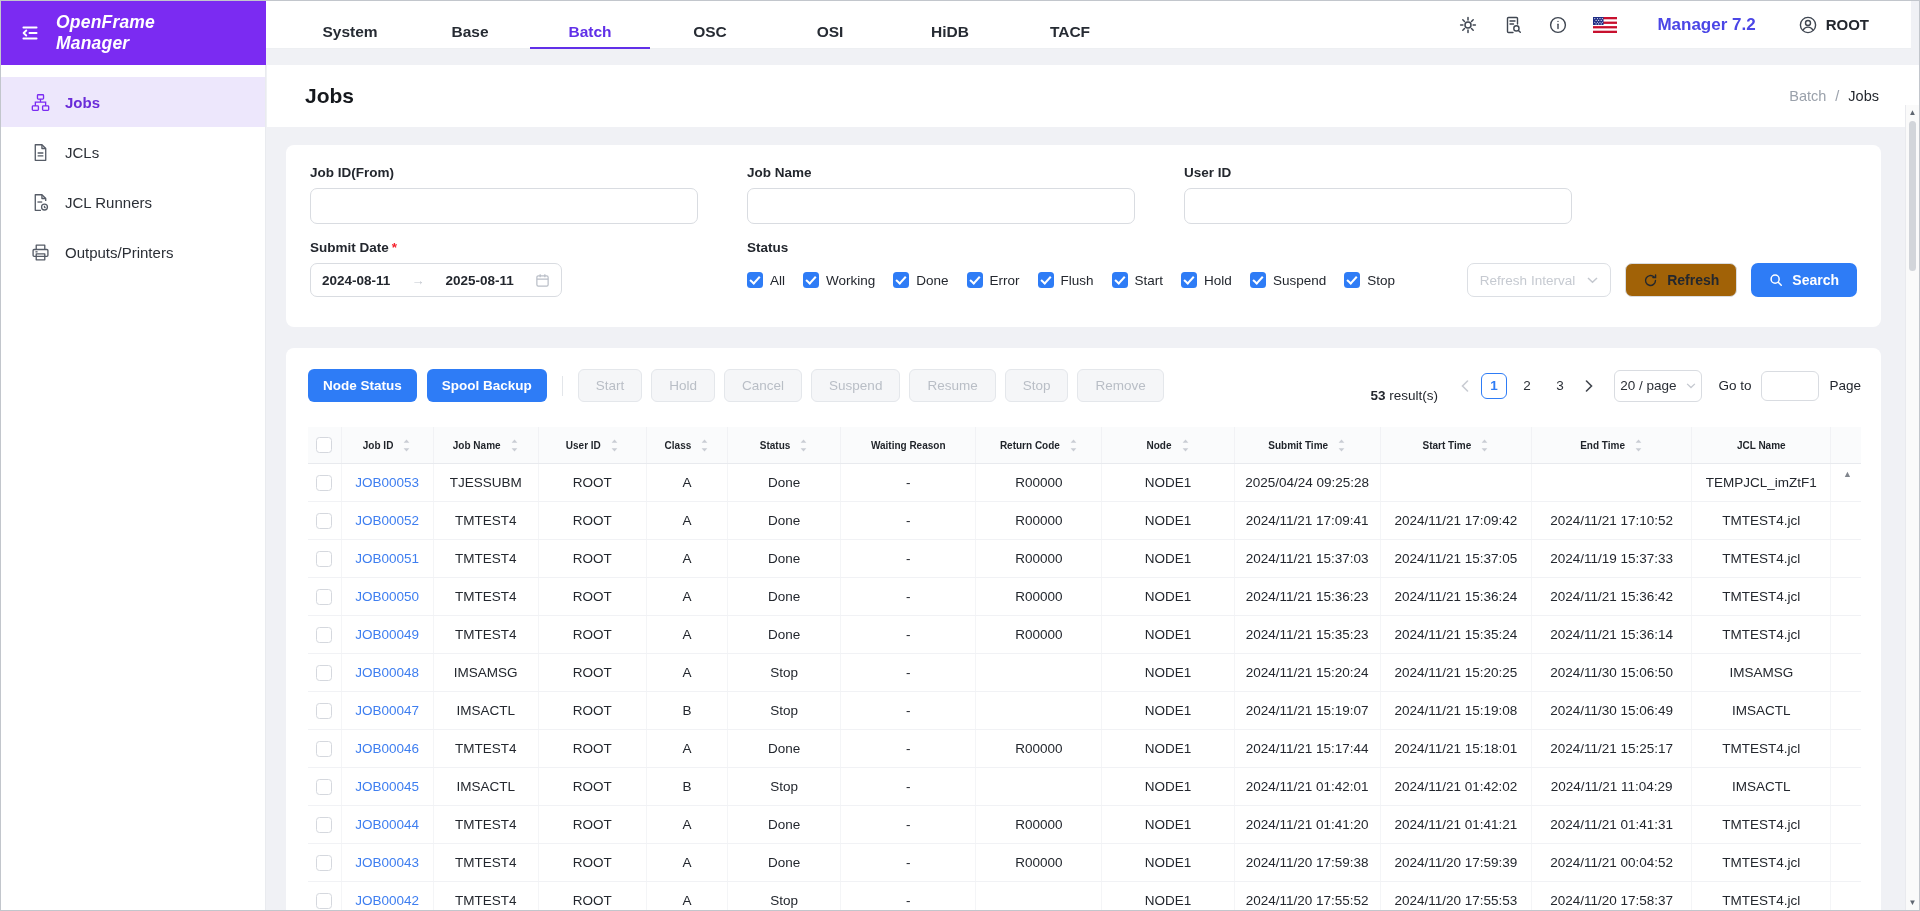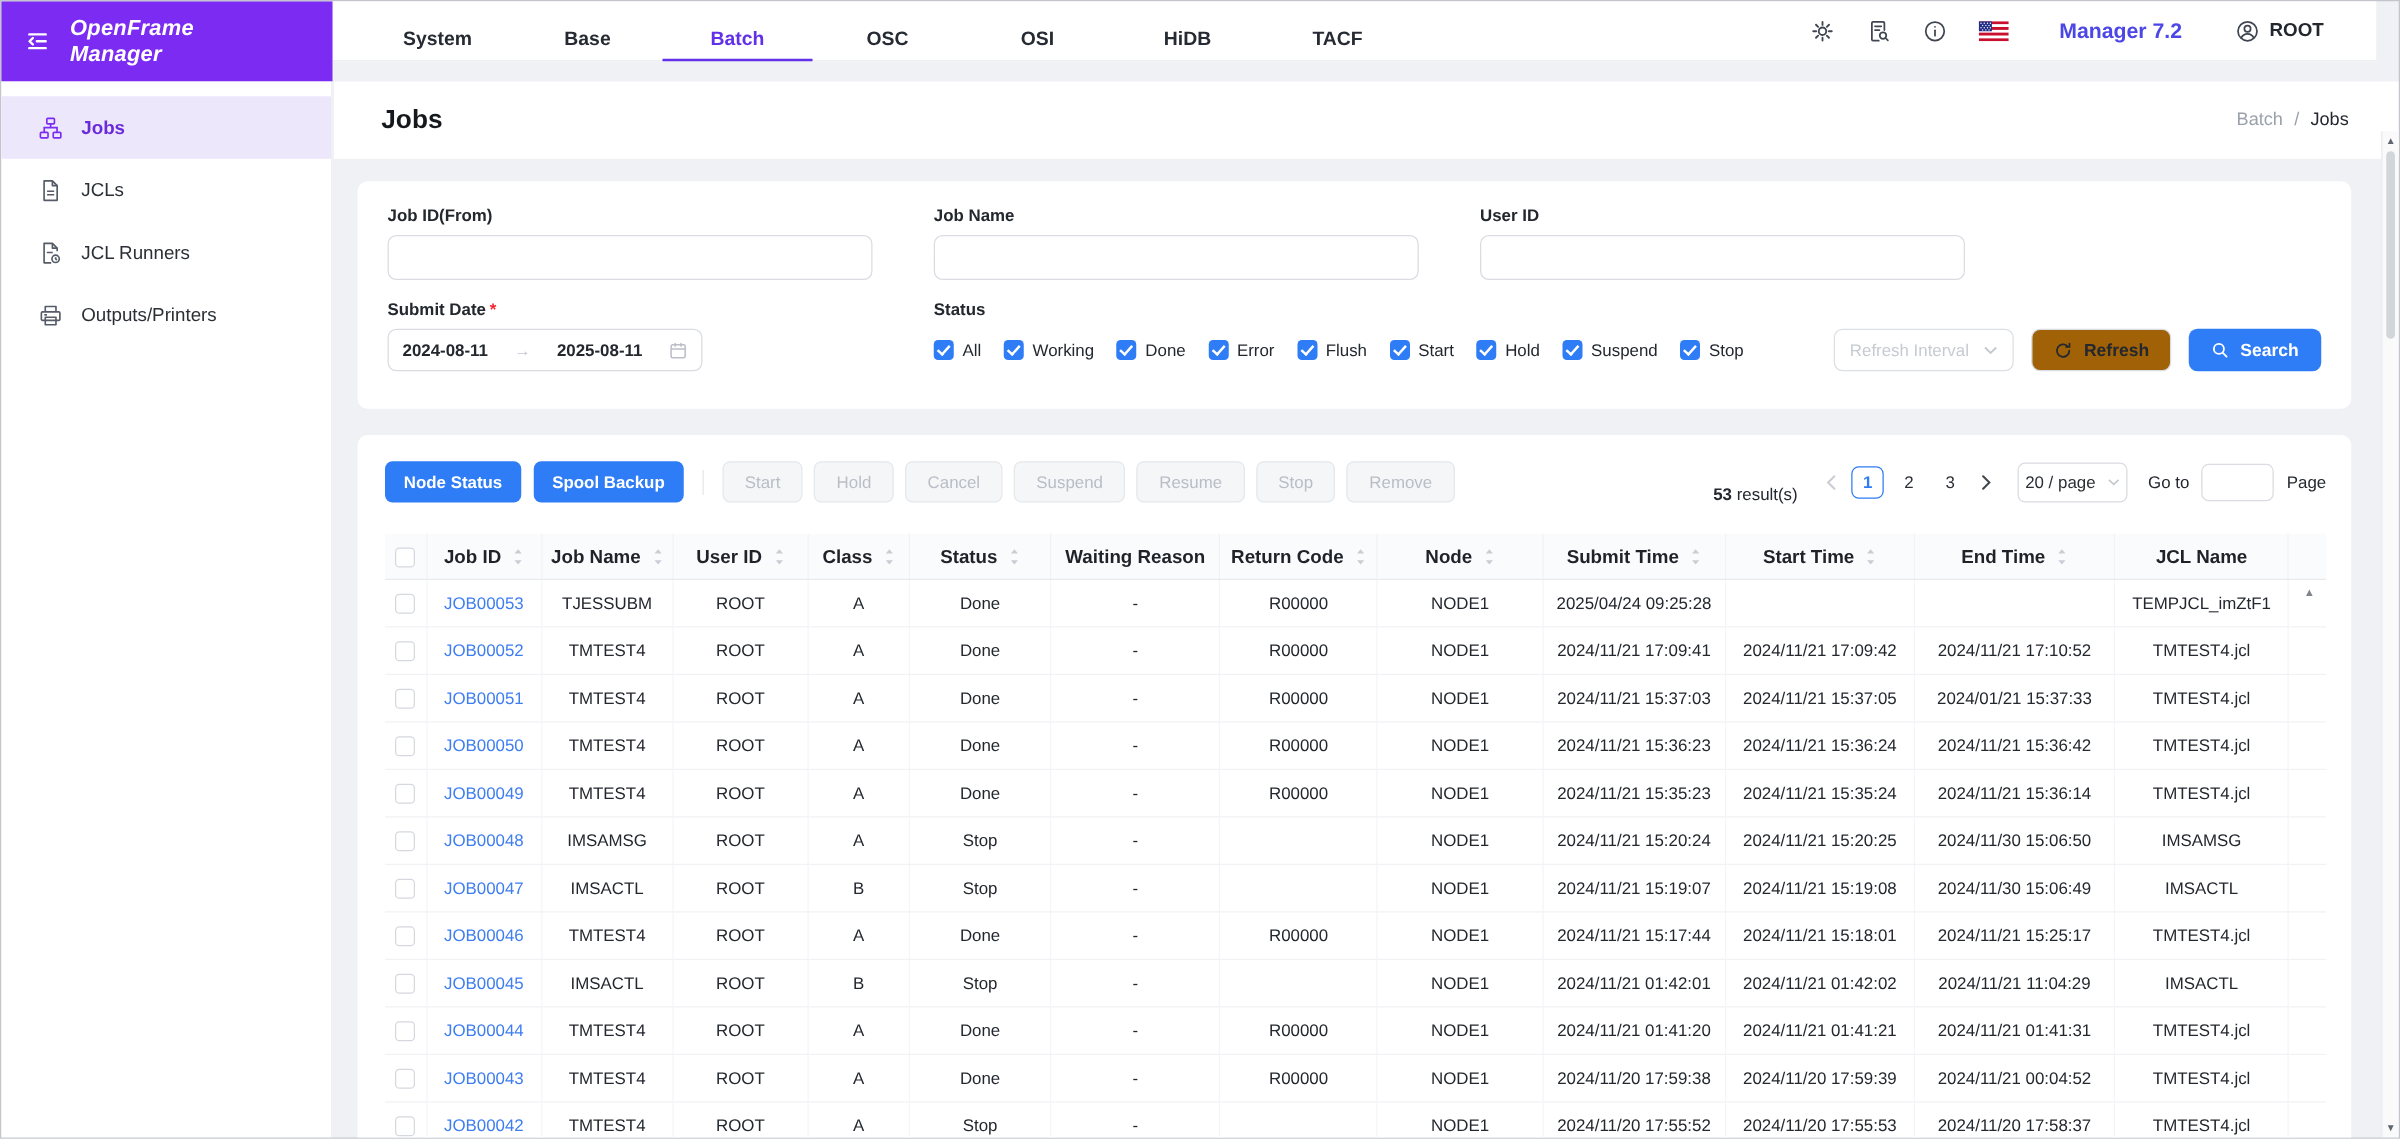--- a/index.html
+++ b/index.html
@@ -7,21 +7,21 @@
   .app{position:relative;width:1920px;height:911px;background:#f0f1f5;overflow:hidden;
        border:1px solid #c2c6cc;box-sizing:border-box;}
 
   
   .logo-block{position:absolute;left:0;top:0;width:265px;height:64px;background:#7b2bf2;
       display:flex;align-items:center;gap:15px;padding-left:18px;box-sizing:border-box;color:#fff;z-index:4;}
   .collapse-btn{width:22px;height:22px;cursor:pointer;flex:0 0 auto;display:flex;align-items:center;}
   .logo-title{font-size:17.5px;font-weight:700;font-style:italic;line-height:1.18;letter-spacing:.2px;}
 
   
-  .topbar{position:absolute;left:265px;right:18px;top:0;height:48px;background:#fff;
+  .topbar{position:absolute;left:265px;right:8px;top:0;height:48px;background:#fff;
       border-bottom:1px solid #edeff2;display:flex;align-items:center;box-sizing:border-box;z-index:3;}
   .tabs{display:flex;height:100%;margin-left:24px;}
   .tab{width:120px;text-align:center;line-height:62px;font-size:15.5px;font-weight:600;color:#262b33;
       cursor:pointer;position:relative;}
   .tab.active{color:#6130e8;}
   .tab.active::after{content:"";position:absolute;left:0;right:0;bottom:-1px;height:2px;background:#6130e8;}
   .topbar-right{margin-left:auto;display:flex;align-items:center;padding-right:42px;}
   .tb-icon{width:20px;height:20px;color:#3f4651;margin-left:25px;cursor:pointer;display:flex;align-items:center;}
   .flag{width:24px;height:16px;margin-left:25px;cursor:pointer;}
   .version{margin-left:40px;font-size:17px;font-weight:700;color:#4b46e6;}
@@ -97,21 +97,21 @@
   .psize{height:30px;border:1px solid #d9dce1;border-radius:6px;display:flex;align-items:center;
       padding:0 5px;gap:10px;background:#fff;cursor:pointer;margin-right:16px;}
   .psize .pv{font-size:13.5px;color:#2b2f36;}
   .goto-label{font-size:13.5px;color:#23272e;}
   .goto-input{width:58px;height:30px;border:1px solid #d9dce1;border-radius:6px;margin:0 10px;
       box-sizing:border-box;font-family:inherit;font-size:13.5px;padding:0 8px;outline:none;}
 
   
   .table-wrap{position:relative;}
   .jtable{width:100%;border-collapse:collapse;table-layout:fixed;}
-  .jtable th{background:#fafbfc;height:36px;font-size:15px;font-weight:700;color:#1f2329;
+  .jtable th{background:#fafbfc;height:36px;font-size:10px;font-weight:700;color:#1f2329;
       border-bottom:1px solid #e8eaee;border-right:1px solid #f1f2f5;padding:0;}
   .jtable th:last-child{border-right:none;}
   .thc{display:flex;align-items:center;justify-content:center;gap:9px;}
   .sorter{display:flex;cursor:pointer;}
   .jtable td{height:37px;text-align:center;font-size:13.5px;color:#23272e;
       border-bottom:1px solid #f1f2f5;border-right:1px solid #f4f5f7;overflow:hidden;white-space:nowrap;padding:0 4px;}
   .jtable td:last-child{border-right:none;}
   .cb-off{width:16px;height:16px;border:1px solid #d5d8de;border-radius:3.5px;display:inline-block;
       background:#fff;box-sizing:border-box;vertical-align:middle;cursor:pointer;}
   .job-link{color:#3e7ef0;cursor:pointer;}
@@ -607,21 +607,21 @@
                   <td><span class="job-link">JOB00051</span></td>
                   <td>TMTEST4</td>
                   <td>ROOT</td>
                   <td>A</td>
                   <td>Done</td>
                   <td>-</td>
                   <td>R00000</td>
                   <td>NODE1</td>
                   <td>2024/11/21 15:37:03</td>
                   <td>2024/11/21 15:37:05</td>
-                  <td>2024/01/21 15:37:33</td>
+                  <td>2024/11/19 15:37:33</td>
                   <td>TMTEST4.jcl</td>
                   <td class="td-scroll"></td>
                 </tr>
                 <tr>
                   <td class="td-sel"><span class="cb-off"></span></td>
                   <td><span class="job-link">JOB00050</span></td>
                   <td>TMTEST4</td>
                   <td>ROOT</td>
                   <td>A</td>
                   <td>Done</td>

